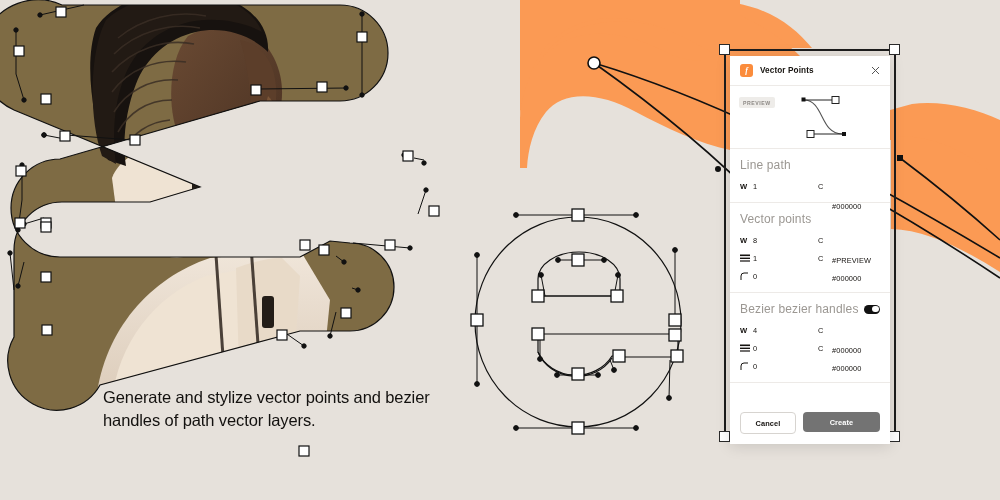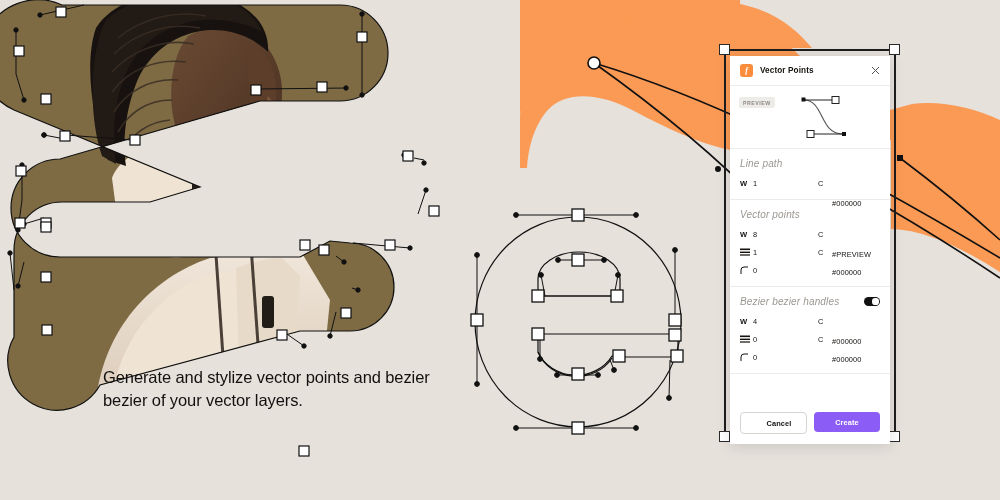--- a/index.html
+++ b/index.html
@@ -9,21 +9,21 @@
     font-family:"Liberation Sans", sans-serif;
     position:relative;
   }
   #stage{position:absolute;inset:0;width:1000px;height:500px;}
 
   
   .art{position:absolute;left:0;top:0;width:1000px;height:500px;}
 
   
   #caption{
-    position:absolute;left:103px;top:366px;width:400px;
+    position:absolute;left:103px;top:386px;width:400px;
     font-size:16.5px;line-height:1.42;color:#13110F;
     letter-spacing:-0.1px;
   }
 
   
   #panel{
     position:absolute;left:730px;top:56px;width:160px;height:388px;
     background:#FFFFFF;
     box-shadow:0 2px 14px rgba(0,0,0,.13);
     display:flex;flex-direction:column;
@@ -57,21 +57,21 @@
   }
   .preview-art{position:absolute;left:46px;top:5px;}
 
   .pnl-section{
     padding:9px 10px 8px 10px;border-bottom:1px solid #EDEAE7;flex:0 0 auto;
   }
   .sec-head{
     display:flex;align-items:center;justify-content:space-between;
     margin-bottom:7px;
   }
-  .sec-label{font-size:10px;color:#9B9792;letter-spacing:.15px;font-style:italic;}
+  .sec-label{font-size:12px;color:#9B9792;letter-spacing:.15px;}
   .toggle{
     width:16px;height:9px;border-radius:5px;background:#111111;position:relative;cursor:pointer;flex:0 0 auto;
   }
   .toggle::after{
     content:"";position:absolute;right:1.4px;top:1.4px;
     width:6.2px;height:6.2px;border-radius:50%;background:#fff;
   }
   .row{
     display:flex;align-items:center;height:15px;margin-bottom:3px;
   }
@@ -82,22 +82,22 @@
   .r-cl{width:14px;flex:0 0 auto;font-size:7.4px;color:#15120F;}
   .r-hex{width:48px;flex:0 0 auto;font-size:7.4px;color:#15120F;letter-spacing:.1px;margin-top:40px;}
 
   .pnl-footer{
     margin-top:auto;display:flex;gap:7px;padding:10px;flex:0 0 auto;
   }
   .btn{
     height:20px;border-radius:4px;display:flex;align-items:center;justify-content:center;
     font-size:7.4px;font-weight:bold;cursor:pointer;letter-spacing:.1px;
   }
-  .btn-cancel{width:54px;border:1px solid #D7D4D0;background:#fff;color:#15120F;padding-left:11px;}
-  .btn-create{flex:1 1 auto;background:#8b5cf6;color:#FFFFFF;}
+  .btn-cancel{width:54px;border:1px solid #D7D4D0;background:#fff;color:#15120F;}
+  .btn-create{flex:1 1 auto;background:#737373;color:#FFFFFF;}
 
   
   .sel-handle{
     position:absolute;width:11px;height:11px;background:#fff;
     border:1.6px solid #2A2A2A;box-sizing:border-box;
   }
   .sel-edge{position:absolute;background:#1D1D1D;}
 </style>
 </head>
 <body>
@@ -358,21 +358,21 @@
       <path d="M900,158 C940,188 980,222 1000,240"></path>
       <path d="M860,192 C910,220 970,258 1000,278"></path>
     </g>
     <circle cx="594" cy="63" r="6" fill="#FFFFFF" stroke="#111" stroke-width="1.6"></circle>
     <rect x="897" y="155" width="6" height="6" fill="#111"></rect>
     <circle cx="718" cy="169" r="3" fill="#111"></circle>
   </svg>
 
   <div id="caption">
     <span>Generate and stylize vector points and bezier</span><br>
-    <span>bezier of your vector layers.</span>
+    <span>handles of path vector layers.</span>
   </div>
 
   <div class="sel-edge" style="left:724px;top:49px;width:172px;height:1.5px;"></div>
   <div class="sel-edge" style="left:724px;top:436px;width:172px;height:1.5px;"></div>
   <div class="sel-edge" style="left:724px;top:49px;width:1.5px;height:389px;"></div>
   <div class="sel-edge" style="left:894px;top:49px;width:1.5px;height:389px;"></div>
   <div class="sel-handle" style="left:719px;top:44px;"></div>
   <div class="sel-handle" style="left:889px;top:44px;"></div>
   <div class="sel-handle" style="left:719px;top:431px;"></div>
   <div class="sel-handle" style="left:889px;top:431px;"></div>

